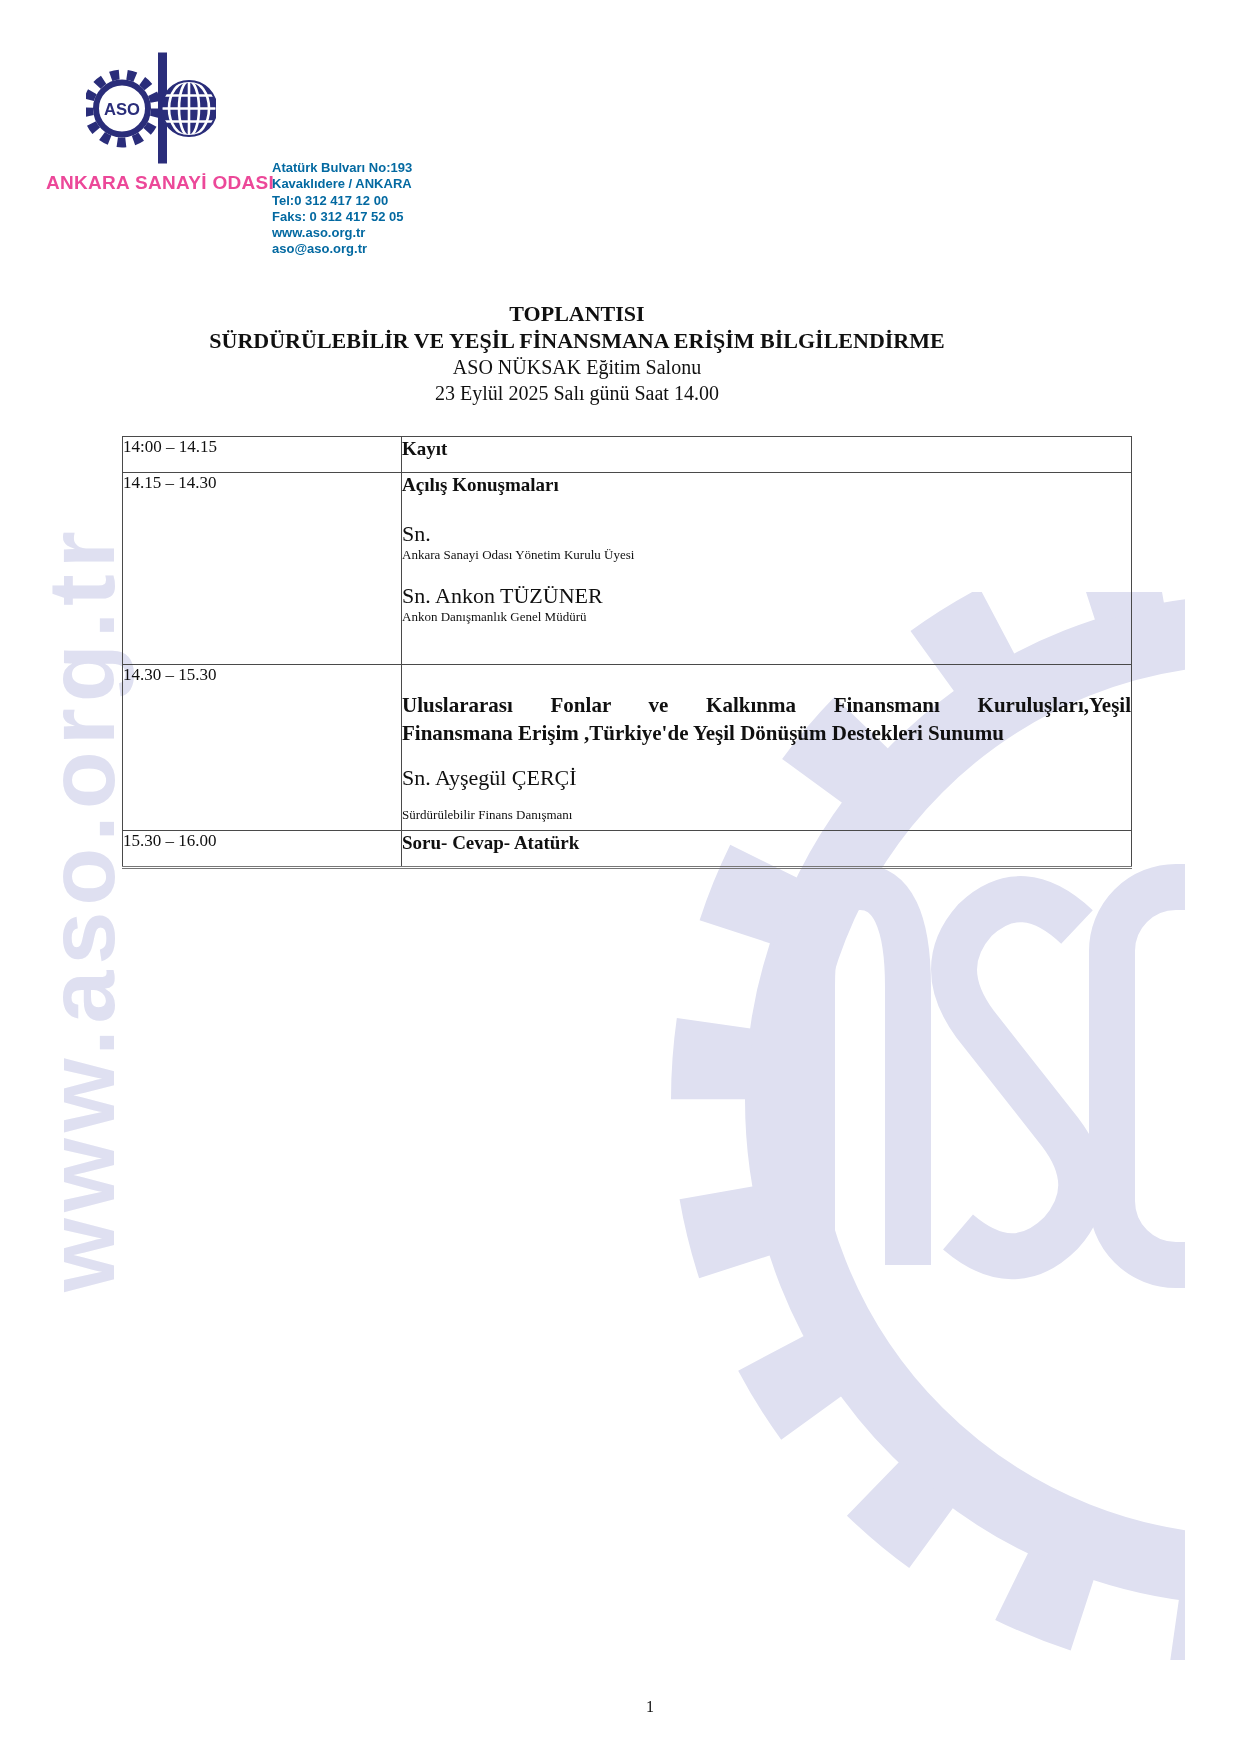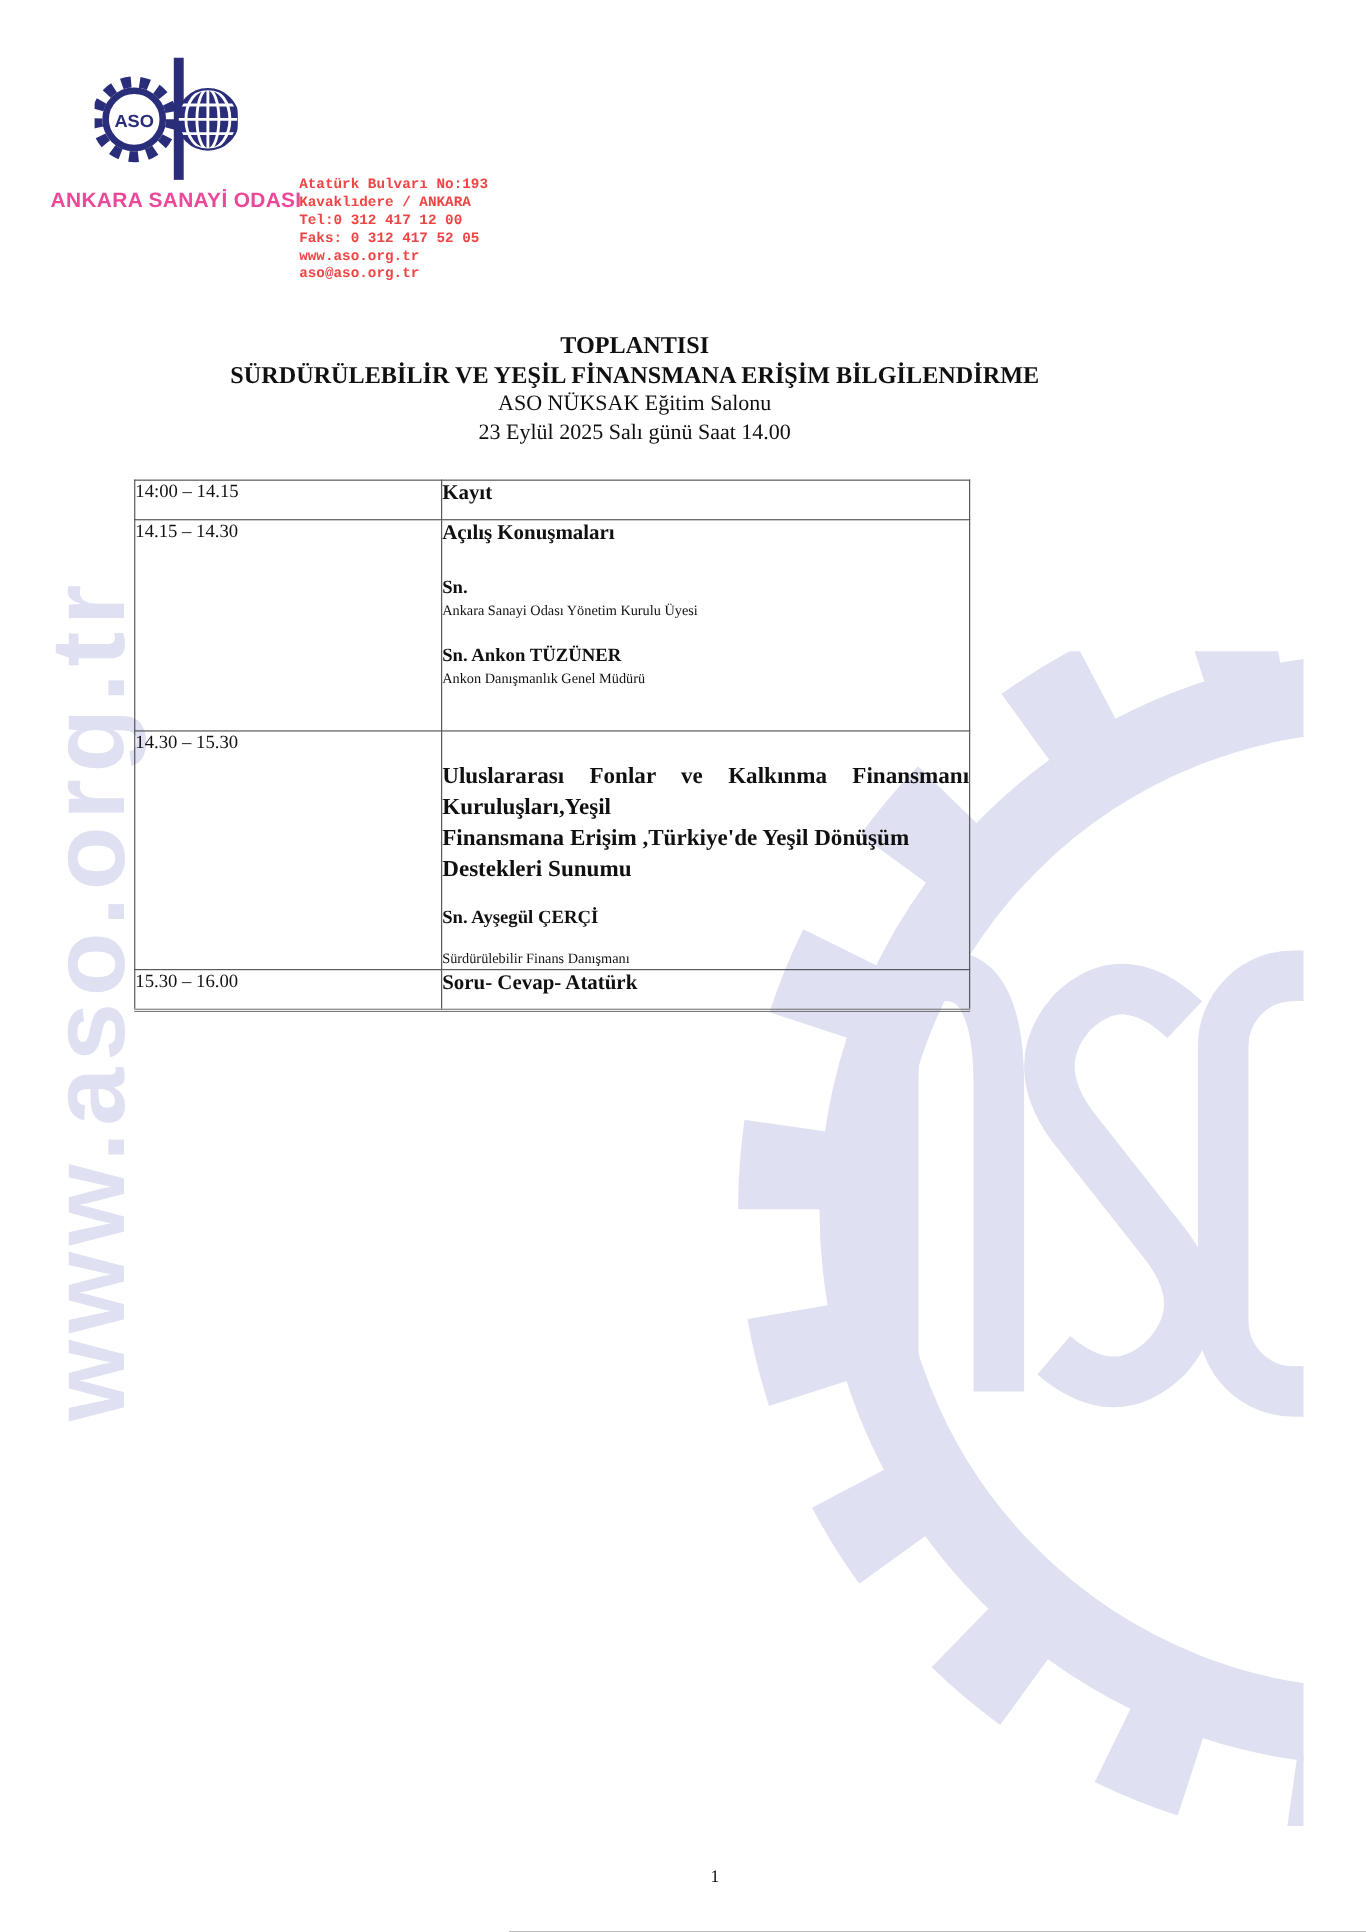--- a/index.html
+++ b/index.html
@@ -19,44 +19,44 @@
   .gear-watermark{position:absolute;left:640px;top:592px;z-index:0;}
   
   .logo{position:absolute;left:86px;top:50px;z-index:2;}
   .org-name{
     position:absolute;left:46px;top:172px;width:260px;
     font-family:"Liberation Sans",sans-serif;font-weight:bold;
     font-size:19px;letter-spacing:.3px;color:#ec4899;z-index:2;
   }
   .contact{
     position:absolute;left:272px;top:160px;z-index:2;
-    font-family:Liberation Mono, monospace;font-weight:bold;
-    font-size:13px;line-height:16.3px;color:#ef4444;
+    font-family:Liberation Sans, sans-serif;font-weight:bold;
+    font-size:13px;line-height:16.3px;color:#0369a1;
   }
   
   .title-block{
     position:absolute;left:122px;top:300px;width:910px;
     text-align:center;z-index:2;
   }
   .title-main{font-size:22px;font-weight:bold;line-height:27px;}
   .title-sub{font-size:20px;line-height:26px;}
   
   table.agenda{
-    position:absolute;left:122px;top:436px;width:760px;z-index:2;
+    position:absolute;left:122px;top:436px;width:1010px;z-index:2;
     border-collapse:collapse;background:transparent;table-layout:fixed;
     border:1.5px solid #3c3c3c;border-bottom:3px double #777;
   }
   table.agenda td{
     border:1px solid #4a4a4a;vertical-align:top;padding:0;background:transparent;
   }
   td.time-cell{width:278px;font-size:17px;padding:6px 6px 0 15px;}
   td.body-cell{padding:6px 60px 0 38px;}
   .row1{height:36px;} .row2{height:192px;margin-top:30px;} .row3{height:166px;} .row4{height:37px;}
   .cell-title{font-size:19px;font-weight:bold;line-height:24px;}
-  .speaker-name{font-size:17px;font-weight:bold;line-height:21px;}
+  .speaker-name{font-size:22px;font-weight:normal;line-height:21px;}
   .speaker-role{font-size:13px;line-height:21px;}
   .gap-lg{height:26px;} .gap-md{height:20px;} .gap-sm{height:16px;}
   .session-title{font-size:21px;font-weight:bold;line-height:28px;}
   .justify-line{text-align:justify;text-align-last:justify;}
   .row3-pad{height:26px;}
   
   .page-number{
     position:absolute;left:560px;top:1698px;width:180px;text-align:center;
     font-size:16px;z-index:2;
   }

